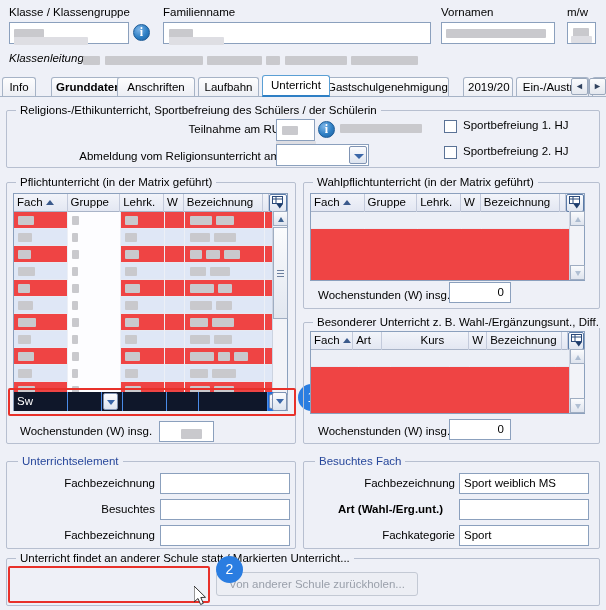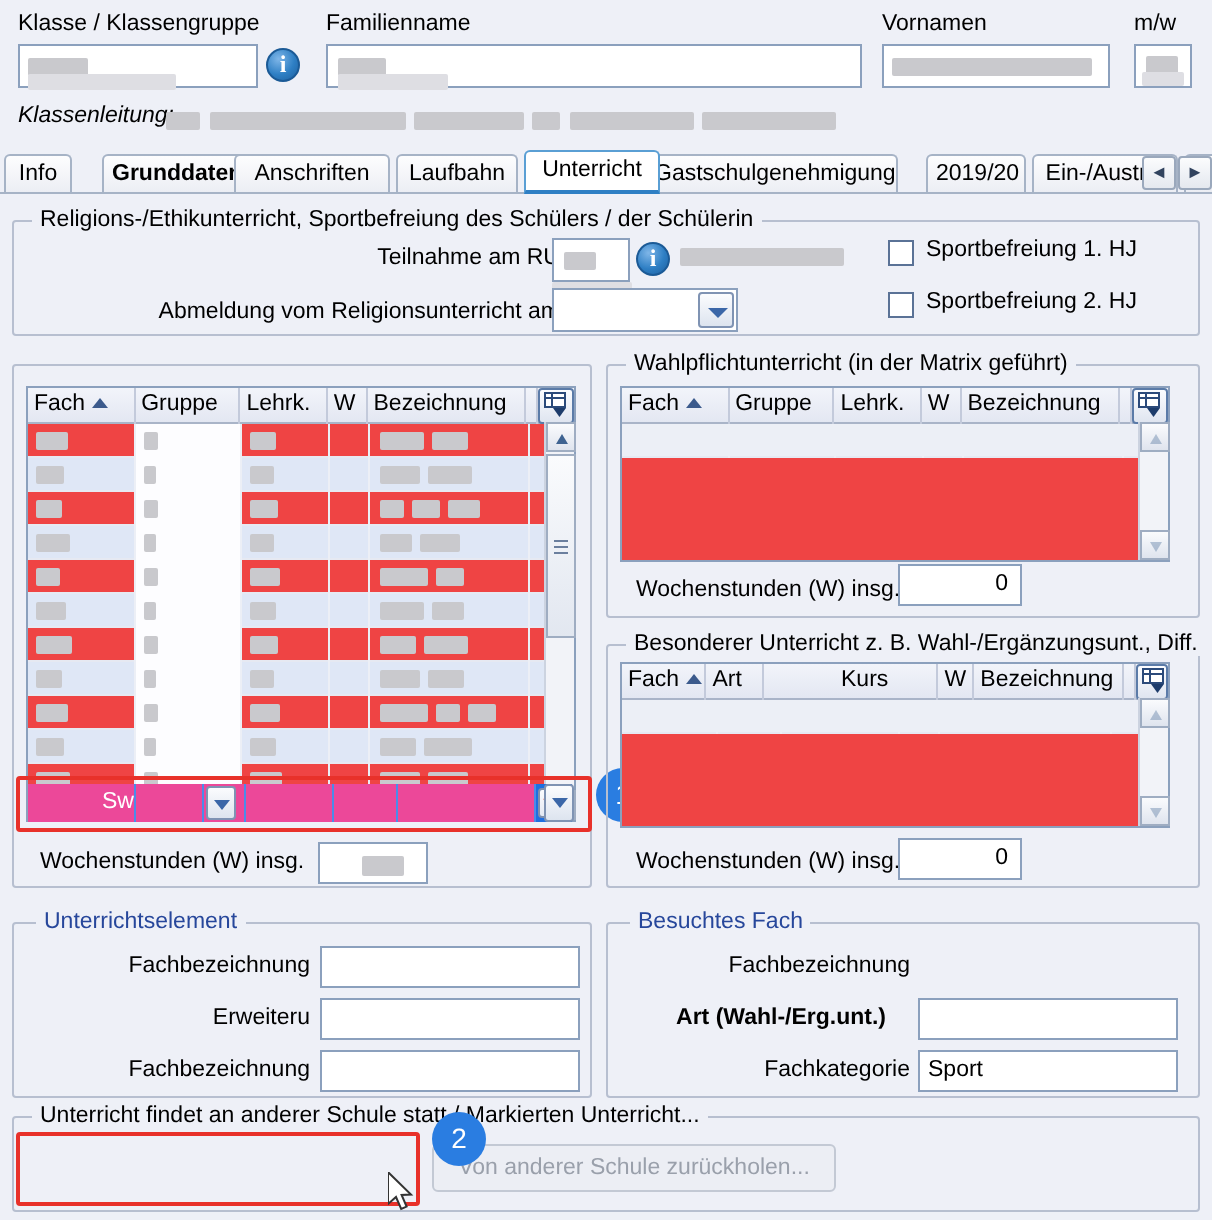--- a/index.html
+++ b/index.html
@@ -205,24 +205,23 @@
   
   .editrow {
     position: absolute;
     display: flex;
     align-items: center;
     background: #1f6fe0;
     height: 19px;
   }
   .editrow .ecell {
     height: 19px;
-    background: #ec4899;
+    background: #0f172a;
     border-right: 1px solid #4a8ce8;
     position: relative;
-    text-align: right;
   }
   .editrow .etext {
     color: #fff;
     font-size: 11.5px;
     line-height: 19px;
     padding-left: 3px;
   }
   .mini-drop {
     width: 15px; height: 17px;
     background: linear-gradient(to bottom,#fbfcfe,#dde4ef);
@@ -435,20 +434,21 @@
     <span style="padding-left:4px;line-height:20px;display:inline-block;"></span>
     <span class="arw"></span>
   </div>
 
   <div class="chk" style="left:444px; top:120px;"></div>
   <div class="chk-lbl" style="left:463px; top:119px;">Sportbefreiung 1. HJ</div>
   <div class="chk" style="left:444px; top:146px;"></div>
   <div class="chk-lbl" style="left:463px; top:145px;">Sportbefreiung 2. HJ</div>
 
   <div class="group" style="left:6px; top:182px; width:290px; height:262px;"></div>
+  <div class="group-title black" style="left:16px; top:176px;">Pflichtunterricht (in der Matrix geführt)</div>
 
   <div class="grid" style="left:13px; top:193px; width:275px; height:218px;">
     <div class="grid-head">
       <div class="gh" style="width:54px;">
         <span>Fach</span><span class="sort-asc"></span>
       </div>
       <div class="gh" style="width:53px;">Gruppe</div>
       <div class="gh" style="width:44px;">Lehrk.</div>
       <div class="gh" style="width:20px;">W</div>
       <div class="gh" style="width:80px;">Bezeichnung</div>
@@ -784,30 +784,31 @@
 
   <div class="fl" style="left:318px; top:425px; width:120px;">Wochenstunden (W) insg.</div>
   <div class="fi num" style="left:449px; top:419px; width:62px;">0</div>
 
   <div class="group" style="left:6px; top:461px; width:290px; height:88px;"></div>
   <div class="group-title" style="left:18px; top:455px;">Unterrichtselement</div>
 
   <div class="fl" style="left:40px; top:477px; width:115px;">Fachbezeichnung</div>
   <div class="fi" style="left:160px; top:473px; width:130px;"></div>
 
-  <div class="fl" style="left:40px; top:503px; width:115px;">Erweiteru</div>
+  <div class="fl" style="left:40px; top:503px; width:115px;">Besuchtes</div>
   <div class="fi" style="left:160px; top:499px; width:130px;"></div>
 
   <div class="fl" style="left:40px; top:529px; width:115px;">Fachbezeichnung</div>
   <div class="fi" style="left:160px; top:525px; width:130px;"></div>
 
   <div class="group" style="left:303px; top:461px; width:297px; height:88px;"></div>
   <div class="group-title" style="left:315px; top:455px;">Besuchtes Fach</div>
 
   <div class="fl" style="left:330px; top:477px; width:125px;">Fachbezeichnung</div>
+  <div class="fi" style="left:459px; top:473px; width:130px;">Sport weiblich MS</div>
 
   <div class="fl" style="left:318px; top:503px; width:125px;font-weight:bold;">Art (Wahl-/Erg.unt.)</div>
   <div class="fi" style="left:459px; top:499px; width:130px;"></div>
 
   <div class="fl" style="left:330px; top:529px; width:125px;">Fachkategorie</div>
   <div class="fi" style="left:459px; top:525px; width:130px;">Sport</div>
 
   <div class="group" style="left:6px; top:558px; width:594px; height:48px;"></div>
   <div class="group-title black" style="left:16px; top:552px;">Unterricht findet an anderer Schule statt / Markierten Unterricht...</div>
 

